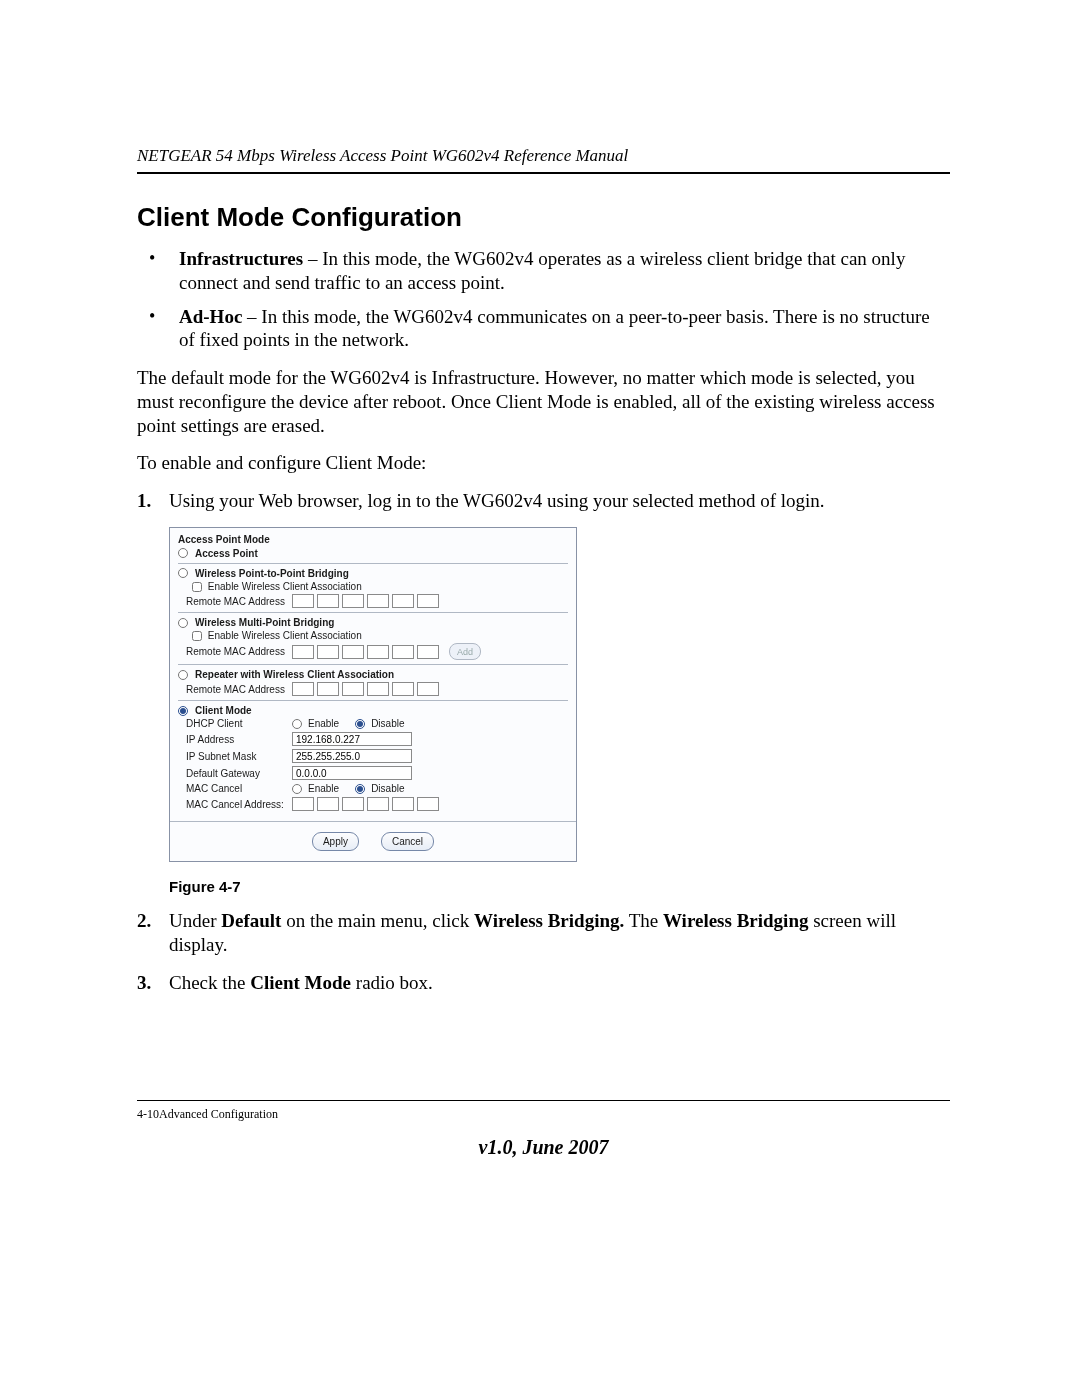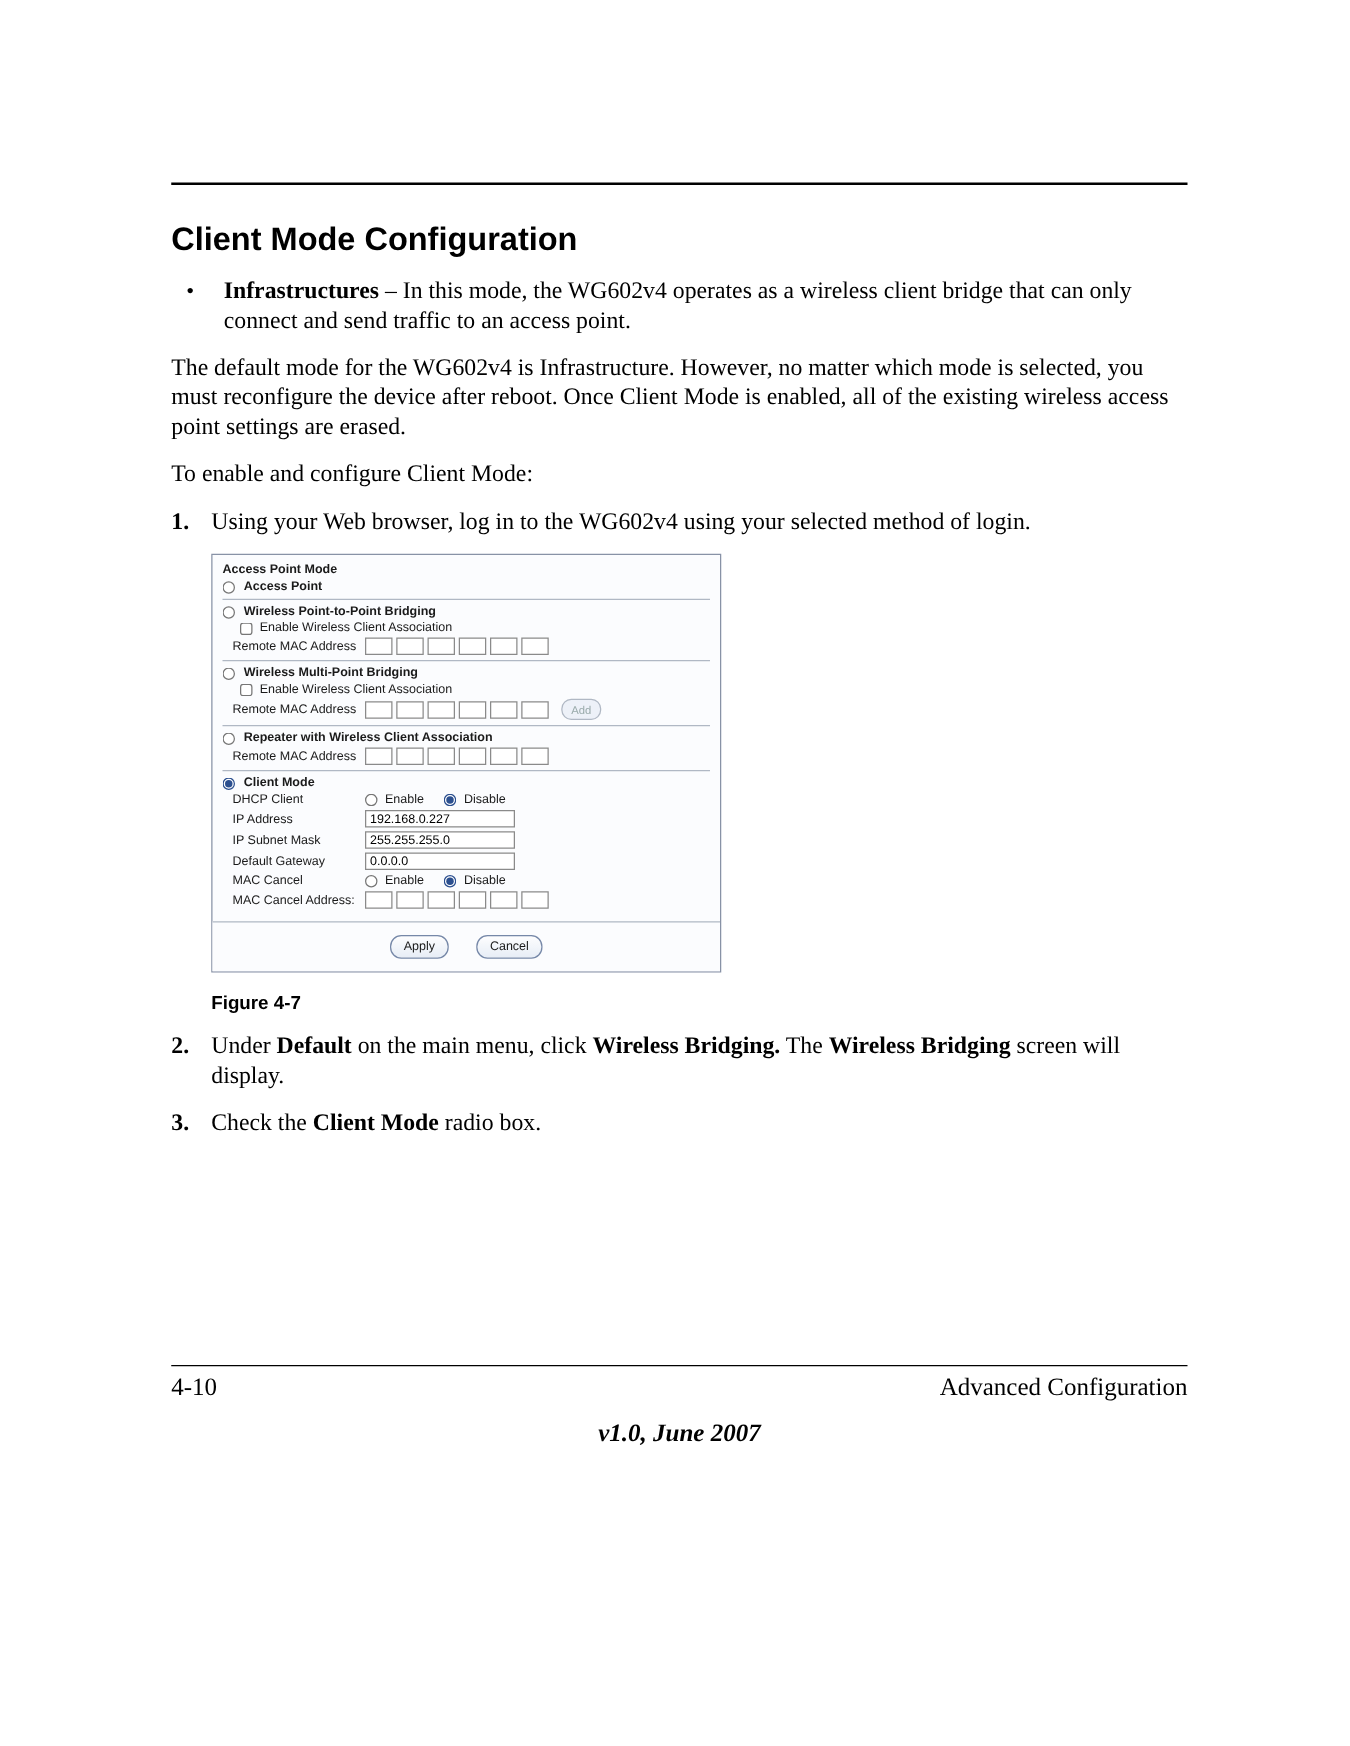--- a/index.html
+++ b/index.html
@@ -94,22 +94,22 @@
     right: 130px;
     bottom: 238px;
   }
   .hr-foot {
     border: none;
     border-top: 1.5px solid #000;
     margin: 0 0 6px 0;
   }
   .foot-row {
     display: flex;
-    justify-content: space-between;
-    font-size: 20px;
+    justify-content: flex-start;
+    font-size: 12px;
   }
   .foot-version {
     text-align: center;
     font-style: italic;
     font-weight: bold;
     font-size: 20px;
     margin-top: 14px;
   }
 
   
@@ -215,28 +215,32 @@
     align-items: center;
     gap: 3px;
     margin-right: 10px;
   }
 </style>
 </head>
 <body>
 
 <div class="page">
 
+  <div class="running-head">NETGEAR 54 Mbps Wireless Access Point WG602v4 Reference Manual</div>
   <hr class="hr-main">
 
   <h2 class="section-title">Client Mode Configuration</h2>
 
 
   <ul class="bullets">
     <li>
       <b>Infrastructures</b><span> – In this mode, the WG602v4 operates as a wireless client bridge that can only connect and send traffic to an access point.</span>
+    </li>
+    <li>
+      <b>Ad-Hoc</b><span> – In this mode, the WG602v4 communicates on a peer-to-peer basis. There is no structure of fixed points in the network.</span>
     </li>
   </ul>
 
   <p class="body">The default mode for the WG602v4 is Infrastructure. However, no matter which mode is selected, you must reconfigure the device after reboot. Once Client Mode is enabled, all of the existing wireless access point settings are erased.</p>
   <p class="body">To enable and configure Client Mode:</p>
 
   <ol class="steps">
     <li>Using your Web browser, log in to the WG602v4 using your selected method of login.</li>
   </ol>
 

